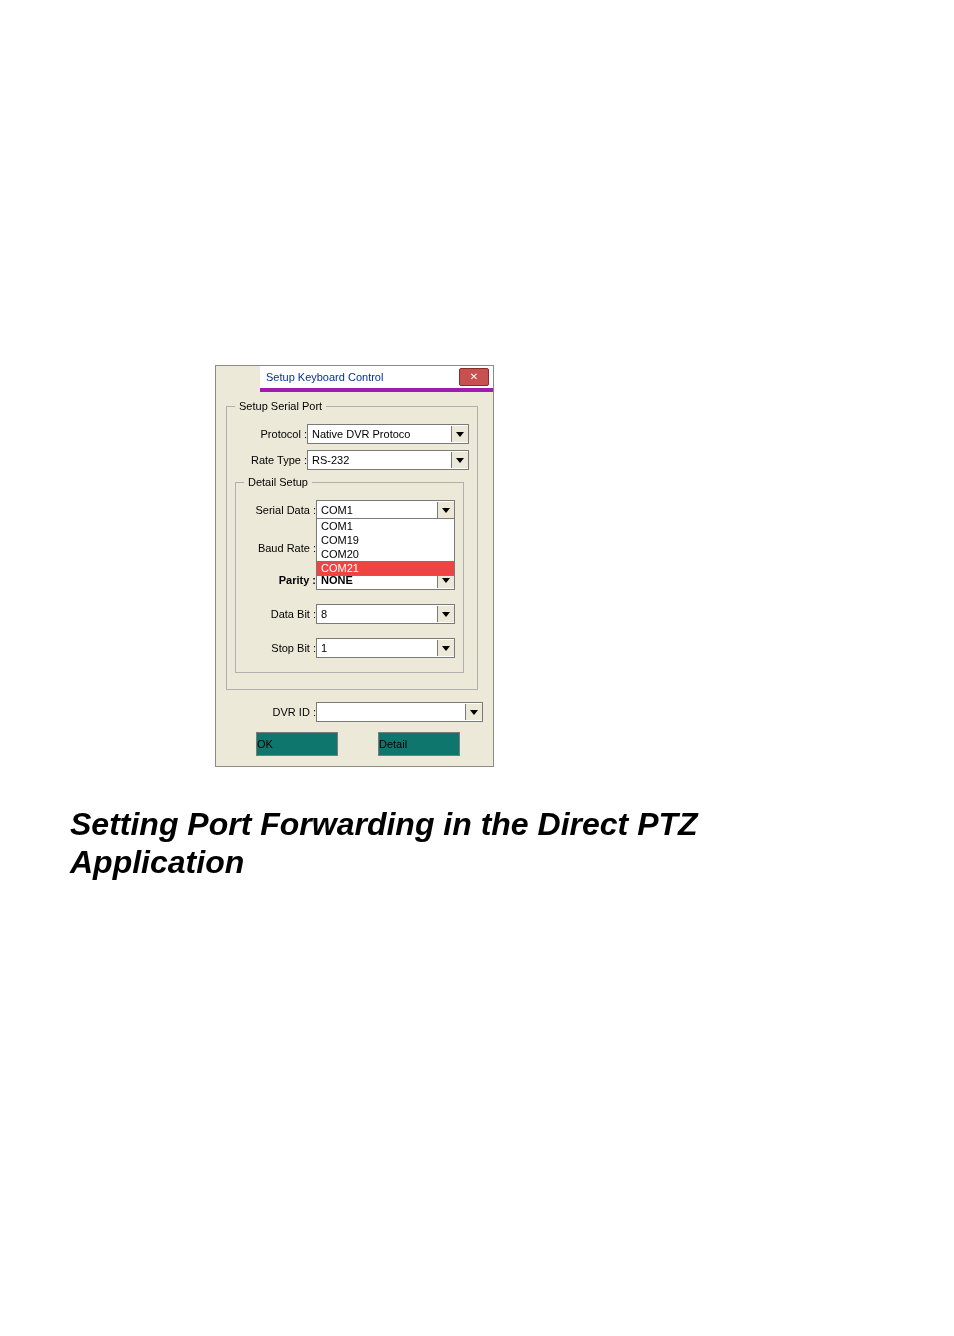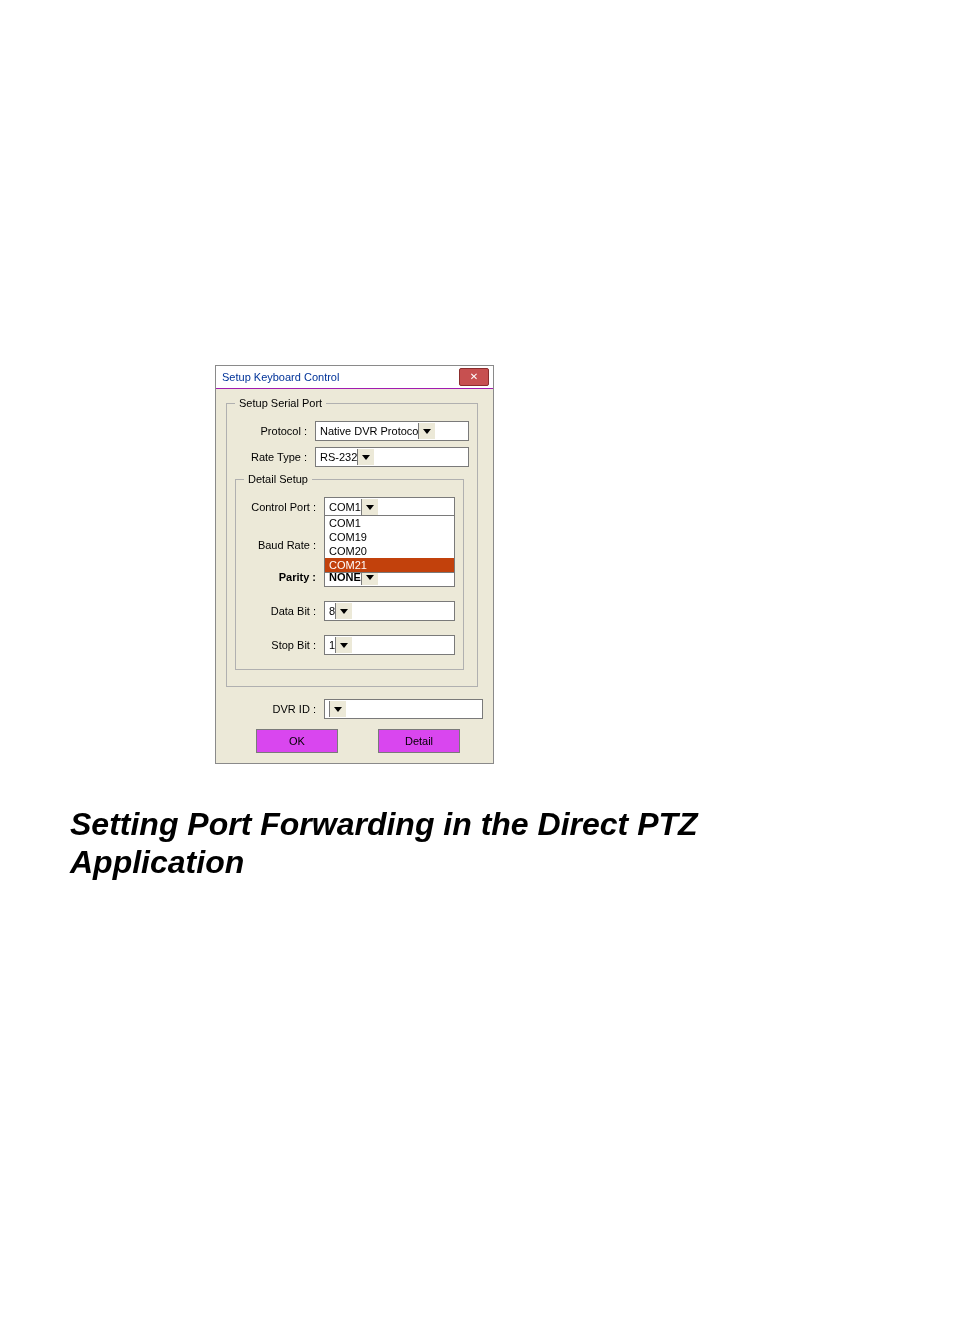--- a/index.html
+++ b/index.html
@@ -25,22 +25,23 @@
   .dialog {
     border: 1px solid #8a8a8a;
     background: #ECE9D8;
   }
   .titlebar {
     height: 22px;
     display: flex;
     align-items: center;
     justify-content: space-between;
     background: #fff;
-    border-bottom: 1px solid #a21caf;
+    border-bottom: 4px solid #a21caf;
     padding: 0 4px 0 6px;
+    margin-left: 44px;
   }
   .titlebar .title {
     color: #003399;
     font-size: 11px;
   }
   .titlebar .close-btn {
     width: 28px;
     height: 16px;
     background: #C75050;
     border: 1px solid #8b2d2d;
@@ -65,31 +66,30 @@
     padding: 0 4px;
   }
   .row {
     display: flex;
     align-items: center;
     margin: 6px 0;
   }
   .lbl {
     width: 72px;
     text-align: right;
-    padding-right: 8px;
     font-size: 11px;
   }
   .combo {
     flex: 1;
     height: 18px;
     border: 1px solid #7a7a7a;
     background: #fff;
     display: flex;
     align-items: center;
-    justify-content: flex-start;
+    justify-content: space-between;
     padding-left: 4px;
     font-size: 11px;
     position: relative;
   }
   .combo .arrow-btn {
     width: 16px;
     height: 16px;
     background: #ECE9D8;
     border-left: 1px solid #7a7a7a;
     display: flex;
@@ -115,41 +115,41 @@
     z-index: 10;
   }
   .dropdown-list .opt {
     padding: 0 4px;
     height: 14px;
     line-height: 14px;
     font-size: 11px;
     white-space: nowrap;
   }
   .dropdown-list .opt.selected {
-    background: #c2410c;
+    background: #ef4444;
     color: #fff;
   }
   .dvr-row {
     margin: 12px 0 10px 0;
   }
   .buttons-row {
     display: flex;
     gap: 40px;
     padding-left: 30px;
     margin-top: 6px;
   }
   .btn {
     width: 80px;
     height: 22px;
     border: 1px solid #7a7a7a;
-    background: #d946ef;
-    font-size: 11px;
-    display: flex;
-    align-items: center;
-    justify-content: center;
+    background: #0f766e;
+    font-size: 11px;
+    display: flex;
+    align-items: center;
+    justify-content: flex-start;
   }
   .heading {
     position: absolute;
     left: 70px;
     top: 805px;
     right: 82px;
     font-family: Arial, Helvetica, sans-serif;
     font-style: italic;
     font-weight: 900;
     font-size: 32px;
@@ -192,21 +192,21 @@
               <div class="arrow-btn">
                   <div class="arrow-down"></div>
                 </div>
             </div>
           </div>
 
           <fieldset class="inner-fieldset">
             <legend>Detail Setup</legend>
 
             <div class="row">
-              <div class="lbl">Control Port :</div>
+              <div class="lbl">Serial Data :</div>
               <div class="combo" style="position:relative;">
                 <span>COM1</span>
                 <div class="arrow-btn">
                     <div class="arrow-down"></div>
                   </div>
                 <div class="dropdown-list">
                   <div class="opt">COM1</div>
                   <div class="opt">COM19</div>
                   <div class="opt">COM20</div>
                   <div class="opt selected">COM21</div>

